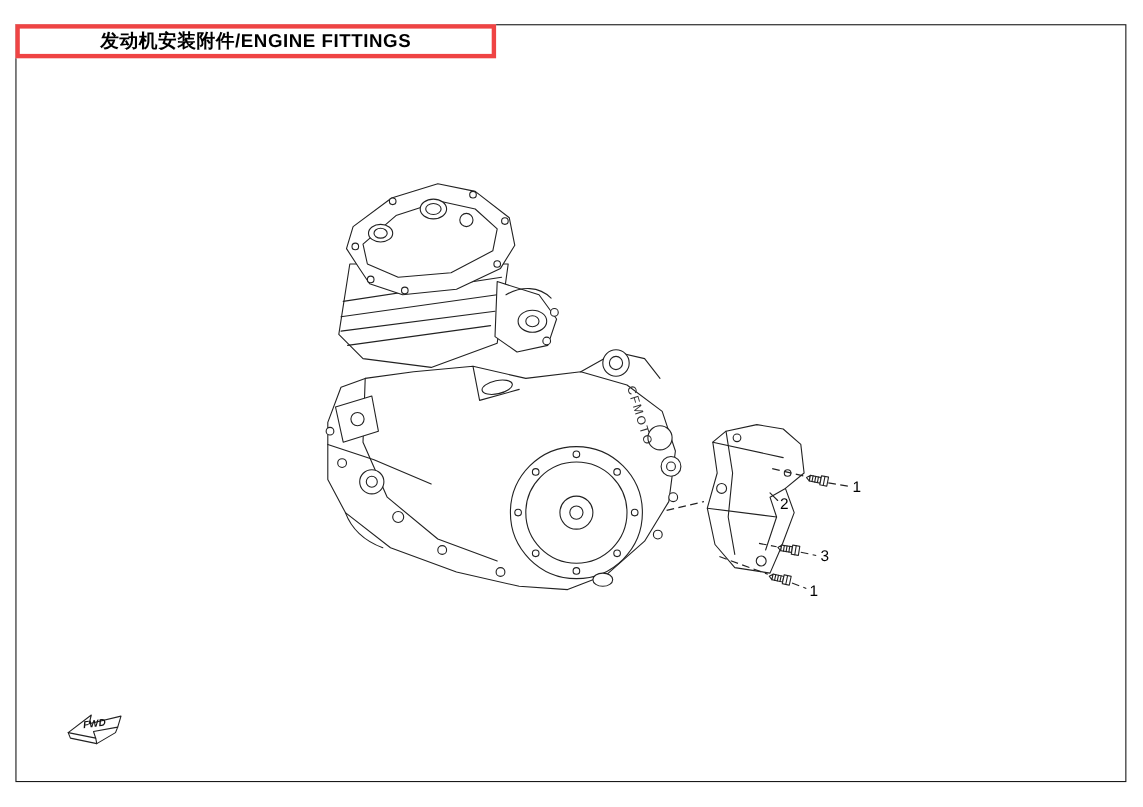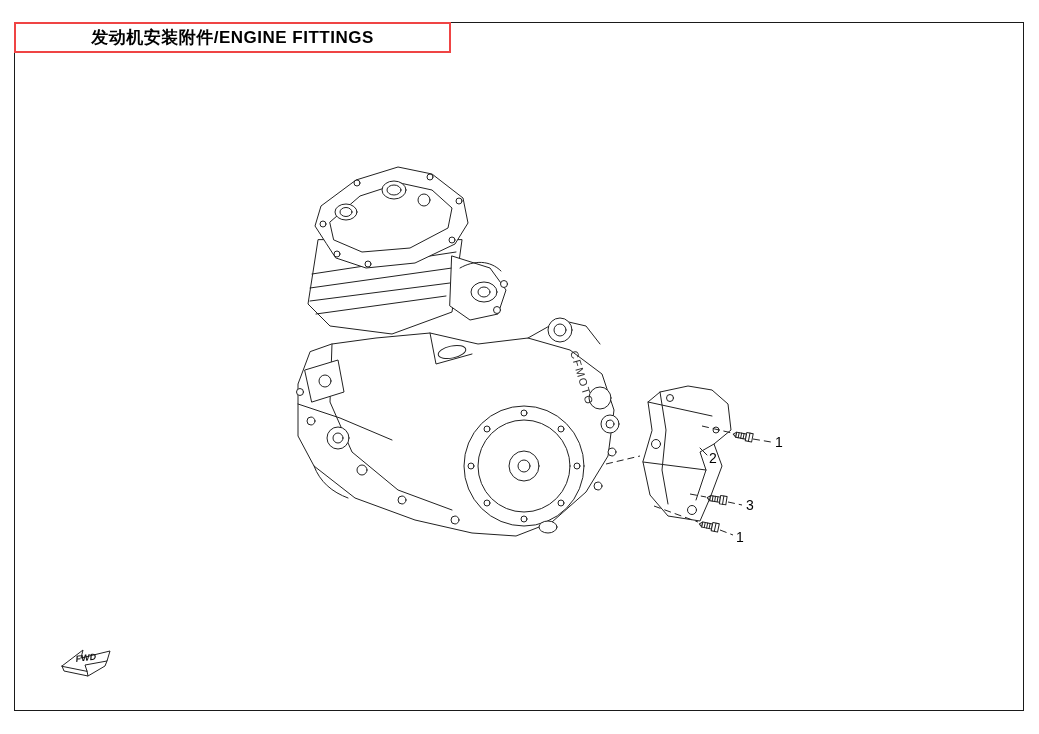--- a/index.html
+++ b/index.html
@@ -14,21 +14,21 @@
     position:absolute;
     left:14px;top:22px;
     width:1010px;height:689px;
     border:1px solid #1a1a1a;
     box-sizing:border-box;
   }
   .title-box{
     position:absolute;
     left:14px;top:22px;
     width:437px;height:31px;
-    border:2px solid #ef4444;
+    border:4px solid #ef4444;
     box-sizing:border-box;
     background:#ffffff;
     display:flex;
     align-items:center;
     justify-content:center;
   }
   .title-text{
     font-size:17px;
     font-weight:bold;
     color:#000000;

